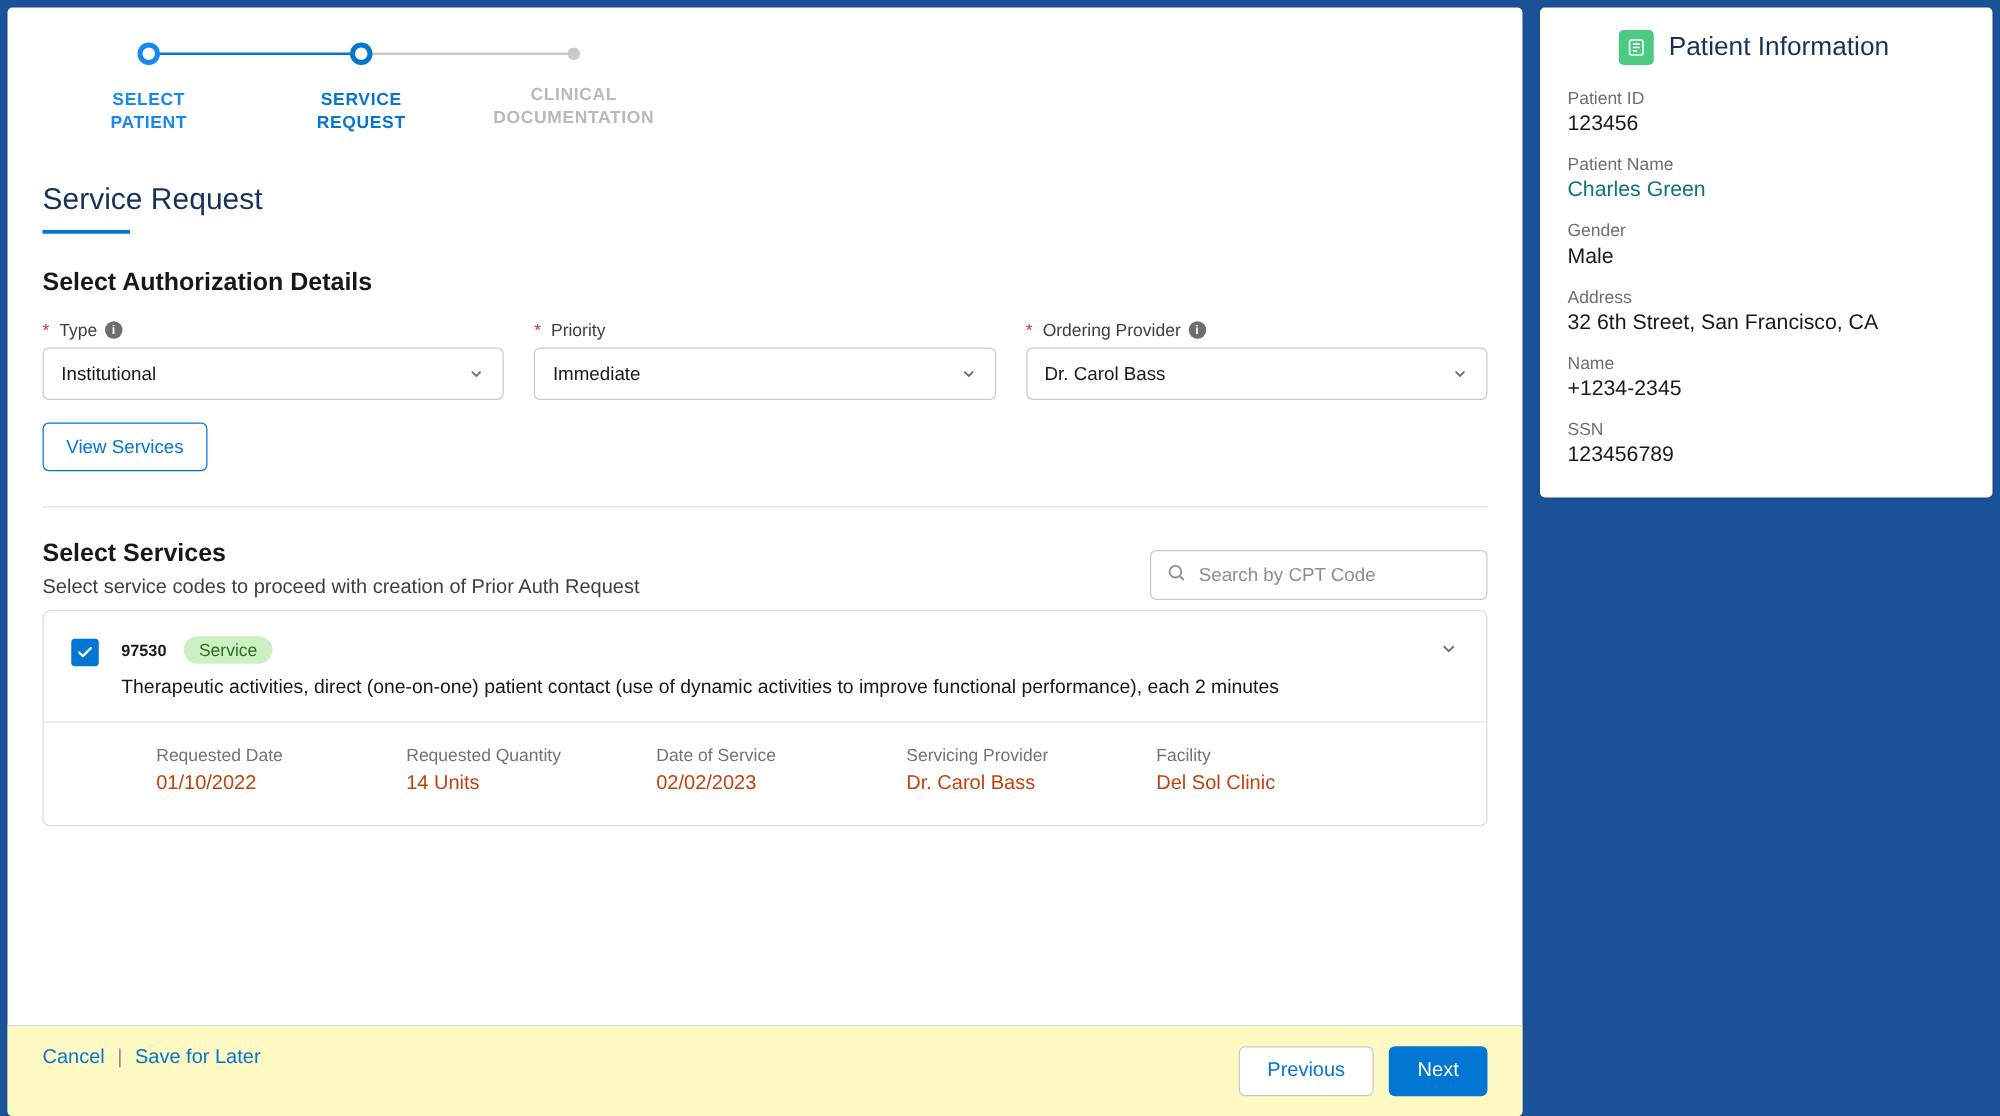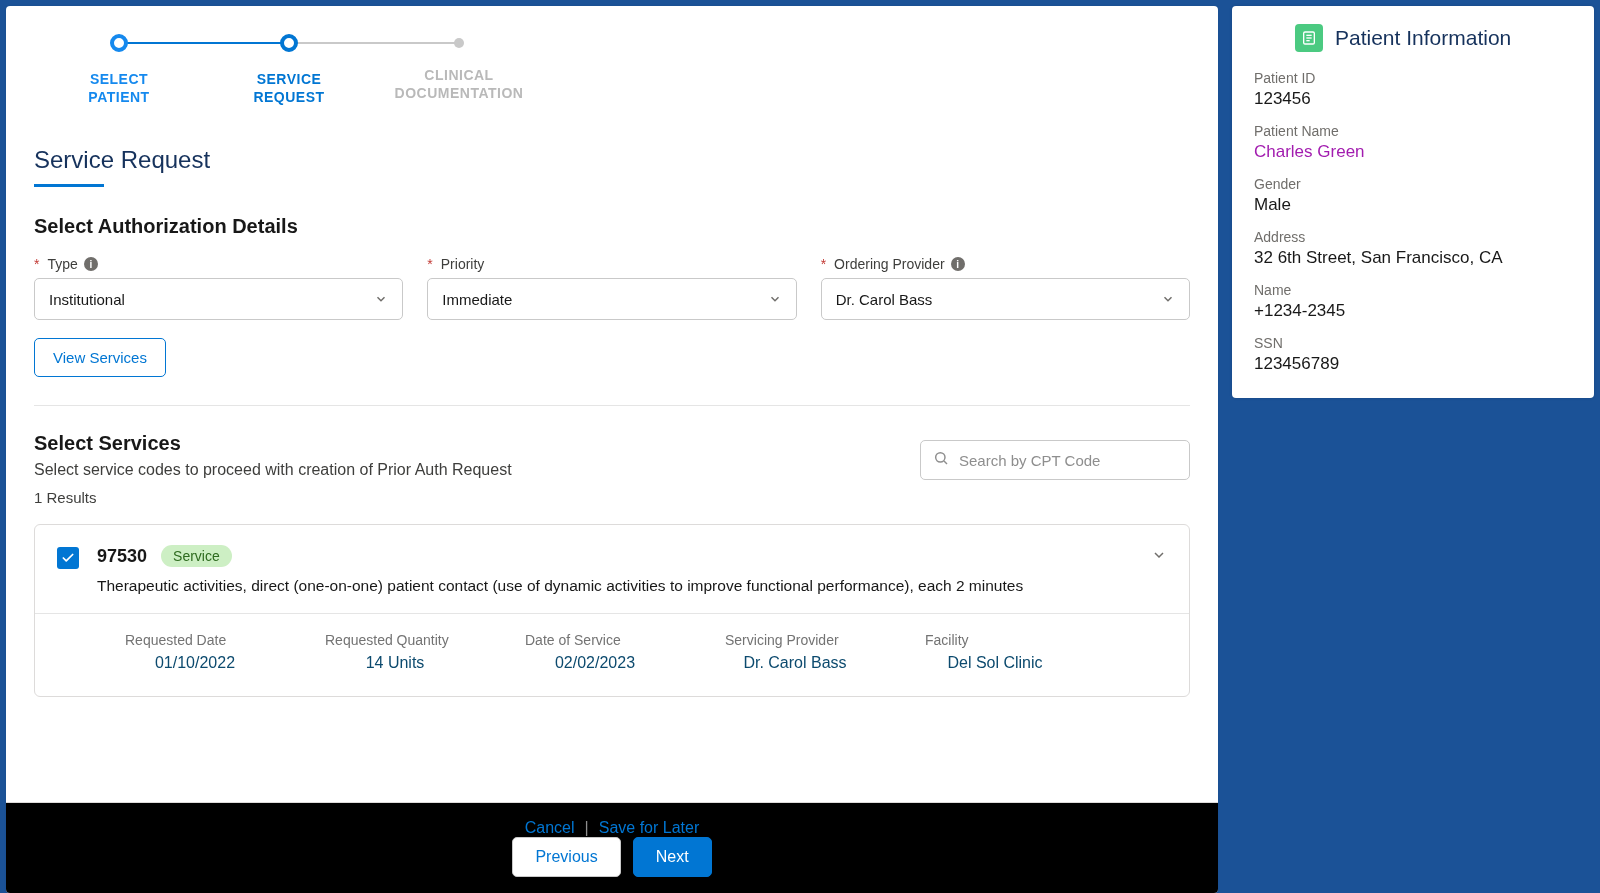--- a/index.html
+++ b/index.html
@@ -130,53 +130,52 @@
 }
 .service-head{
   display:flex; align-items:flex-start; padding:20px 22px 16px 22px; gap:18px; position:relative;
 }
 .checkbox{
   width:22px;height:22px;border-radius:3px;background:#0176d3;display:flex;align-items:center;justify-content:center;flex-shrink:0; margin-top:2px;
 }
 .checkbox svg{stroke:#fff;}
 .head-text{flex:1;}
 .code-line{display:flex;align-items:center;gap:14px;}
-.code{ font-size:18px; font-weight:700; color:#181818;}
+.code{ font-size:13px; font-weight:700; color:#181818;}
 .badge{ background:#cdefc4; color:#2e6b1f; font-size:14px; padding:3px 12px; border-radius:14px;}
 .svc-desc{ font-size:15.5px; color:#181818; margin-top:8px; line-height:1.4;}
 .collapse-chevron{ position:absolute; right:22px; top:22px; color:#706e6b;}
 
 .service-details{
   border-top:1px solid #e5e5e5; padding:18px 22px 24px 90px; display:flex; gap:60px;
 }
 .detail{ display:flex; flex-direction:column; gap:6px; min-width:140px;}
 .detail-label{ font-size:14px; color:#737373;}
-.detail-value{ font-size:16px; color:#0c4a6e;text-align:center;}
+.detail-value{ font-size:16px; color:#c2410c;}
 
 .footer{
-  border-top:1px solid #dddbda; padding:16px 28px; display:flex; align-items:center; justify-content:space-between;
-  background:#000000;
-  flex-direction:column;
+  border-top:1px solid #dddbda; padding:16px 28px; display:flex; align-items:flex-start; justify-content:space-between;
+  background:#fef9c3;
 }
 .footer-left{ display:flex; align-items:center; gap:10px; color:#0176d3; font-size:16px;}
 .footer-left a{ color:#0176d3; text-decoration:none; cursor:pointer;}
 .divider-v{ color:#8e8e8e;}
 .footer-right{ display:flex; gap:12px;}
 .btn{ padding:10px 22px; font-size:16px; border-radius:5px; cursor:pointer;}
 .btn-outline{ background:#fff; border:1px solid #c9c9c9; color:#0176d3;}
 .btn-primary{ background:#0176d3; border:1px solid #0176d3; color:#fff;}
 
 
 .side-head{ display:flex; align-items:center; gap:12px; margin-bottom:18px;padding-left:41px;}
 .side-icon{ width:28px;height:28px;background:#4bca81;border-radius:4px;display:flex;align-items:center;justify-content:center;}
 .side-title{ font-size:21px; color:#16325c; font-weight:500;}
 .info-block{ margin-bottom:14px;}
 .info-label{ font-size:14px; color:#706e6b; margin-bottom:3px;}
 .info-value{ font-size:17px; color:#181818;}
-.info-value.link{ color:#a21caf;}
+.info-value.link{ color:#0f766e;}
 </style>
 </head>
 <body>
 
 <div class="outer">
   <div class="main-card">
     <div class="main-scroll">
       
       <div class="steps">
         <div class="step done">
@@ -252,21 +251,20 @@
       </div>
 
       <button class="view-btn">View Services</button>
 
       <hr class="sep">
 
       <div class="services-header">
         <div>
           <h2 class="section" style="margin-bottom:4px">Select Services</h2>
           <div class="desc">Select service codes to proceed with creation of Prior Auth Request</div>
-          <div class="results-count">1 Results</div>
         </div>
         <div class="search-box">
           <span>
             <svg width="16" height="16" viewBox="0 0 24 24" fill="none" stroke="#8e8e8e" stroke-width="2.2">
                 <circle cx="11" cy="11" r="7"></circle>
                 <line x1="21" y1="21" x2="16.5" y2="16.5"></line>
               </svg>
           </span>
           <input type="text" placeholder="Search by CPT Code" style="">
         </div>

